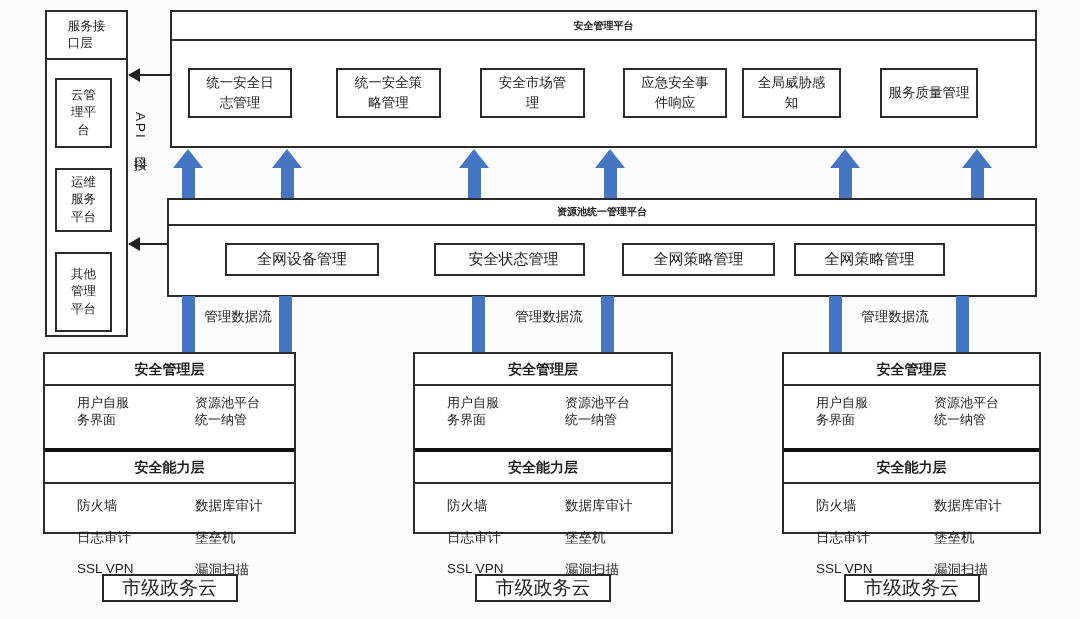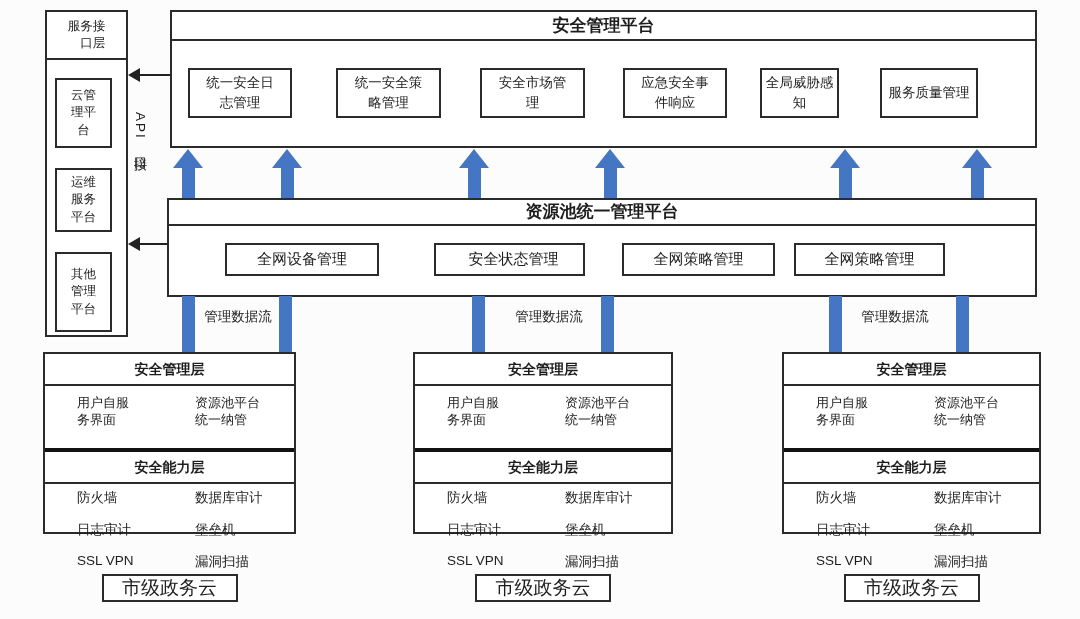--- a/index.html
+++ b/index.html
@@ -10,54 +10,54 @@
   .canvas{
     position:relative;width:1080px;height:619px;background:#fcfcfc;
     font-family:"Liberation Sans",sans-serif;color:#1d1d1d;overflow:hidden;
   }
   .box{background:#fff;border:2px solid var(--border-dark);box-sizing:border-box;position:absolute;}
   .center-flex{display:flex;align-items:center;justify-content:center;text-align:center;}
   .pre{white-space:pre-line;}
 
   
   .sidebar-title{height:46px;border-bottom:2px solid var(--border-dark);
-    display:flex;align-items:center;justify-content:center;text-align:right;
+    display:flex;align-items:center;justify-content:center;text-align:left;
     font-size:12.5px;line-height:1.35;}
   .sb-item{left:8px;width:57px;font-size:12.5px;line-height:1.4;}
   .api-label{position:absolute;left:131px;top:112px;height:92px;
     writing-mode:vertical-rl;text-orientation:mixed;font-size:13.5px;letter-spacing:2px;}
 
   
   .left-arrow{position:absolute;left:128px;display:flex;align-items:center;}
   .la-head{width:0;height:0;border-top:7px solid transparent;border-bottom:7px solid transparent;
     border-right:12px solid #222;}
   .la-line{height:2.5px;background:#222;}
 
   
   .plat-title{height:27px;line-height:27px;text-align:center;font-weight:bold;
-    font-size:17px;border-bottom:2px solid var(--border-dark);}
+    font-size:10px;border-bottom:2px solid var(--border-dark);}
   .tp-mod{top:56px;height:50px;font-size:13.5px;line-height:1.45;}
   .mp-mod{top:43px;height:33px;font-size:15px;margin-left:12px;}
 
   
   .up-arrow{position:absolute;top:149px;width:30px;height:49px;}
   .ua-head{width:0;height:0;border-left:15px solid transparent;border-right:15px solid transparent;
     border-bottom:19px solid var(--flow-blue);}
   .ua-stem{width:13px;height:30px;margin:0 auto;background:var(--flow-blue);}
   .flow-bar{position:absolute;top:296px;width:13px;height:57px;background:var(--flow-blue);}
   .flow-label{position:absolute;top:308px;width:90px;text-align:center;font-size:13.5px;}
 
   
   .cloud{top:352px;height:182px;}
   .cloud-h{height:30px;line-height:30px;text-align:center;font-weight:bold;font-size:14px;
     border-bottom:2px solid var(--border-dark);}
   .cloud-mgmt{height:53px;border-bottom:4px solid #121212;display:grid;
     grid-template-columns:118px auto;padding:9px 0 0 32px;font-size:13px;line-height:1.3;}
   .cloud-caps{display:grid;grid-template-columns:118px auto;row-gap:14px;
-    padding:5px 0 0 32px;font-size:13.5px;}
+    padding:13px 0 0 32px;font-size:13.5px;}
   .cloud-footer{position:absolute;left:50%;transform:translateX(-50%);top:220px;
     width:136px;height:28px;border:2px solid var(--border-dark);background:#fff;
     box-sizing:border-box;display:flex;align-items:center;justify-content:center;
     font-size:19px;font-weight:500;}
 </style>
 </head>
 <body>
 
 <div class="canvas">
 
@@ -89,21 +89,21 @@
   <div class="box" style="left:170px;top:10px;width:867px;height:138px;">
     <div class="plat-title">安全管理平台</div>
     <div class="box tp-mod center-flex pre" style="left:16px;width:104px;">统一安全日
 志管理</div>
     <div class="box tp-mod center-flex pre" style="left:164px;width:105px;">统一安全策
 略管理</div>
     <div class="box tp-mod center-flex pre" style="left:308px;width:105px;">安全市场管
 理</div>
     <div class="box tp-mod center-flex pre" style="left:451px;width:104px;">应急安全事
 件响应</div>
-    <div class="box tp-mod center-flex pre" style="left:588px;width:79px;">全局威胁感
+    <div class="box tp-mod center-flex pre" style="left:570px;width:99px;">全局威胁感
 知</div>
     <div class="box tp-mod center-flex pre" style="left:708px;width:98px;">服务质量管理</div>
   </div>
 
   <div class="up-arrow" style="left:173px;">
       <div class="ua-head"></div>
       <div class="ua-stem"></div>
     </div>
   <div class="up-arrow" style="left:272px;">
       <div class="ua-head"></div>

